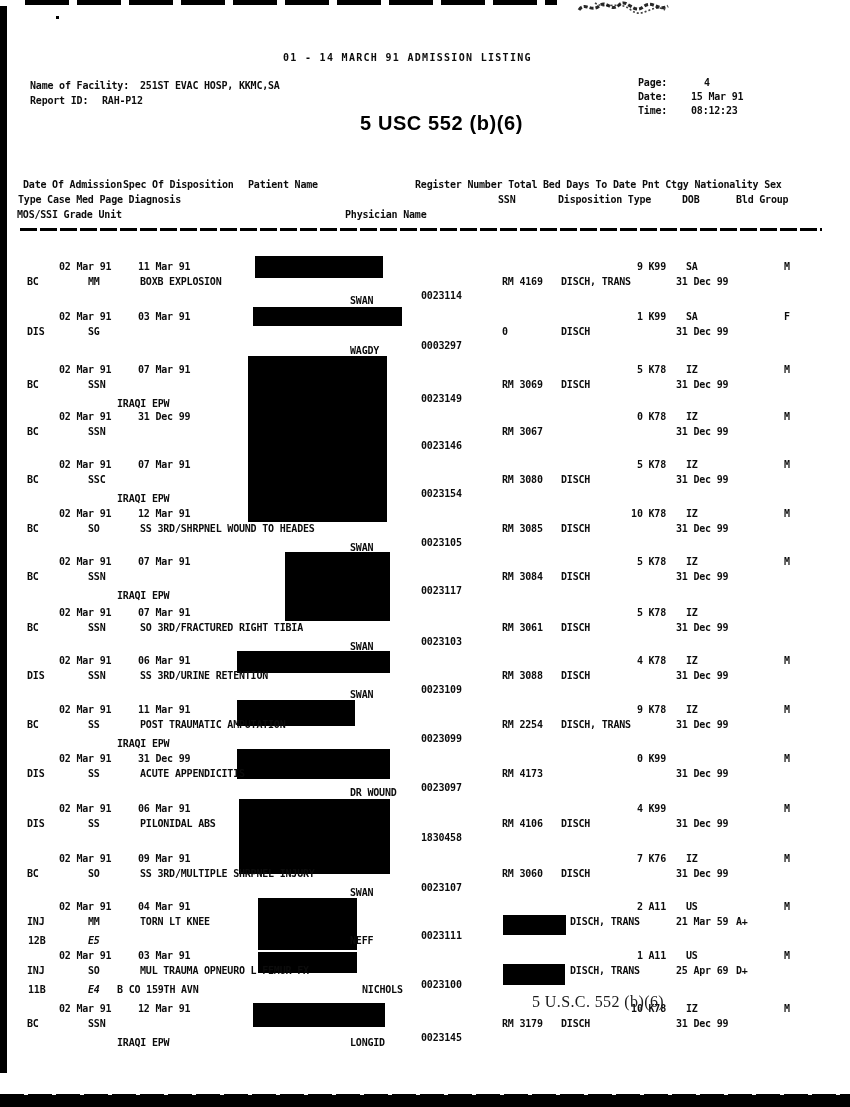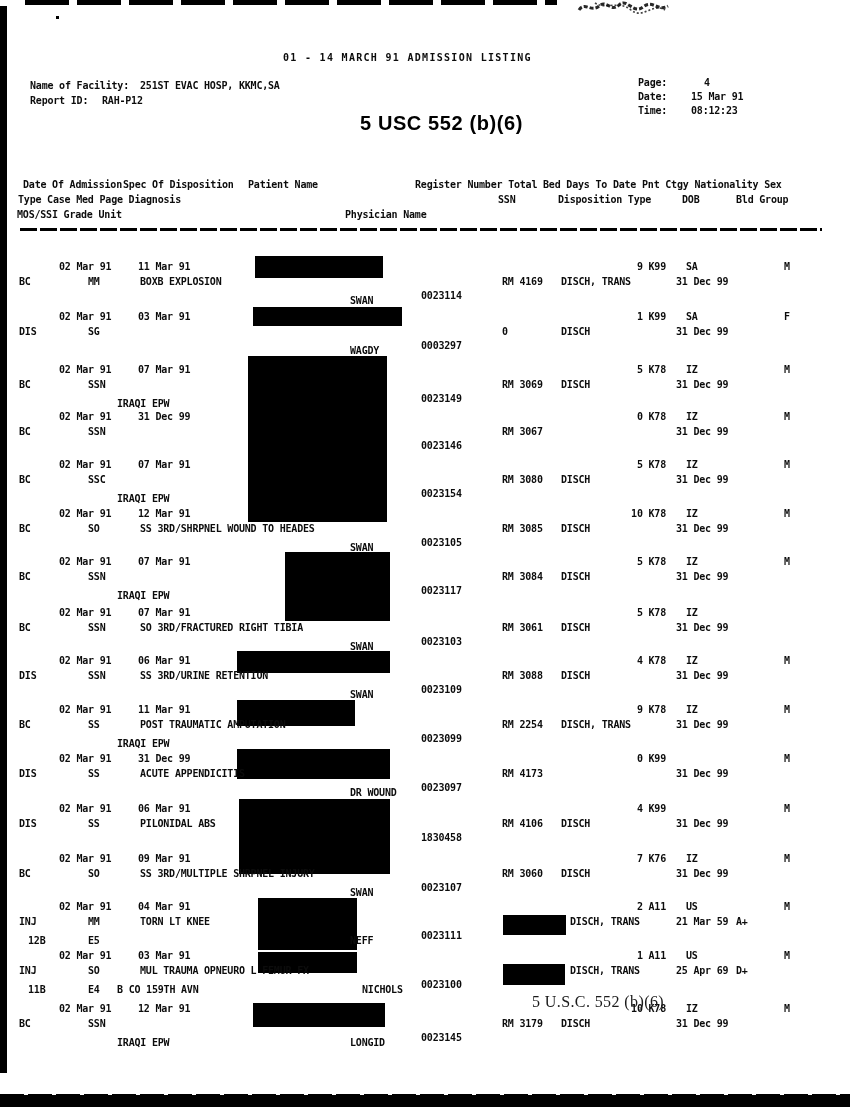--- a/index.html
+++ b/index.html
@@ -25,25 +25,25 @@
   }
   .rec{position:absolute;left:0;width:850px;height:0;}
   .f{position:absolute;top:0;font-size:10px;line-height:10px;white-space:pre;letter-spacing:-0.2px;}
   
   .adm{left:31px;margin-left:28px;} .dsp{left:138px;} .reg{left:421px;margin-top:29px;}
   .bed{left:570px;width:96px;text-align:right;}
   .nat{left:686px;width:40px;text-align:left;}
   .sex{left:784px;}
   
   .l2{top:15px;}
-  .tc{left:19px;text-align:center;} .ms{left:88px;} .dg{left:140px;}
+  .tc{left:27px;text-align:center;} .ms{left:88px;} .dg{left:140px;}
   .ssn{left:502px;} .dt{left:561px;} .dob{left:676px;} .bld{left:736px;}
   
   .l3{top:34px;}
-  .mos{left:28px;} .grd{left:88px;} .unit{left:117px;} .phy{left:350px;}
+  .mos{left:28px;} .grd{left:88px;font-style:italic;} .unit{left:117px;} .phy{left:350px;}
   .redact{position:absolute;background:#000;}
   .artifact{position:absolute;background:#000;}
   .top-dashes{
     left:25px;top:0;width:532px;height:5px;background:
     repeating-linear-gradient(90deg,#000 0 44px,rgba(0,0,0,0) 44px 52px);
   }
   .left-strip{left:0;top:6px;width:7px;height:1067px;}
   .bottom-bar{left:0;top:1094px;width:850px;height:13px;}
   .bottom-dash{
     position:absolute;left:0;top:1092px;width:850px;height:3px;background:

